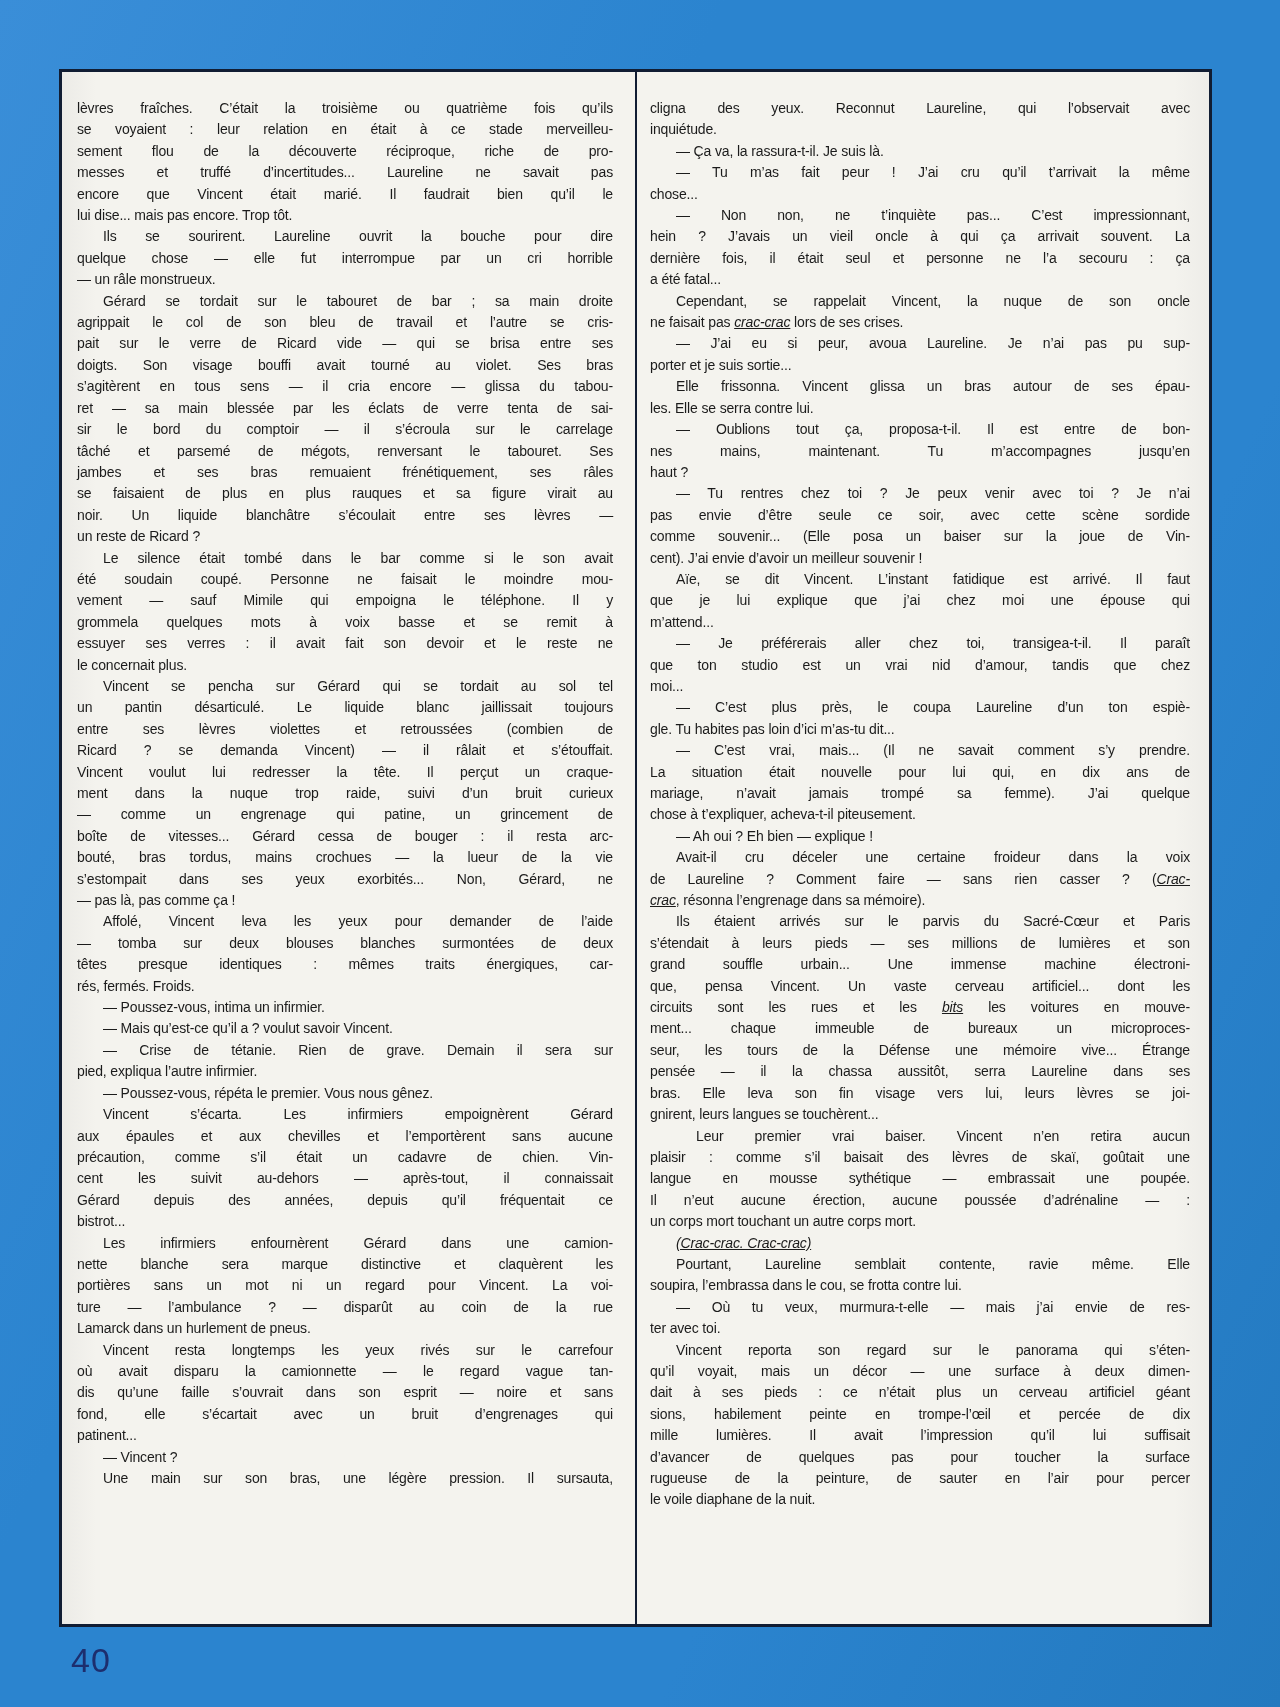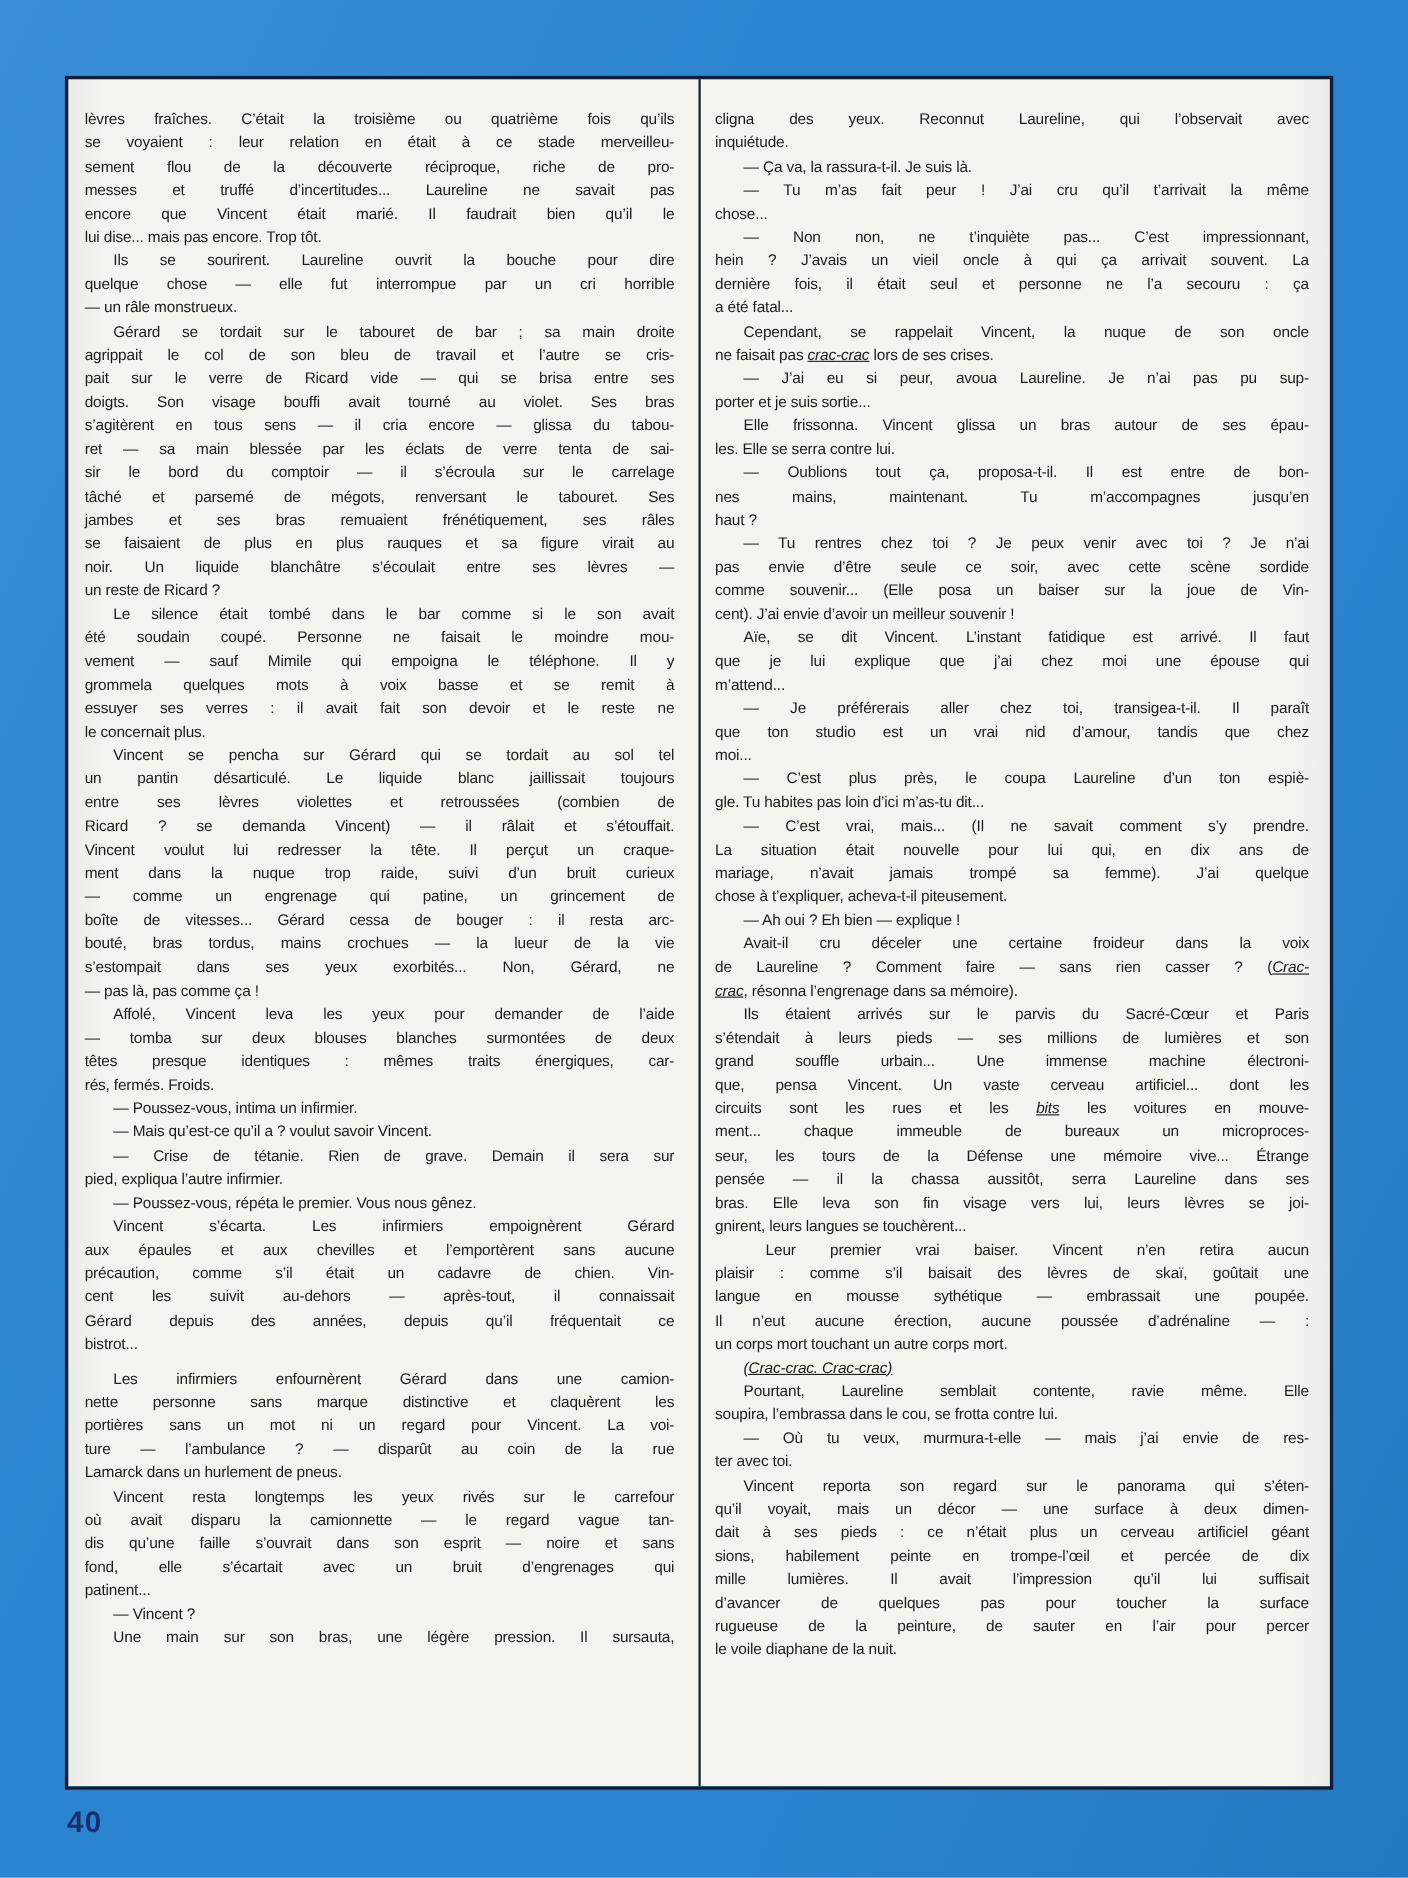--- a/index.html
+++ b/index.html
@@ -20,22 +20,22 @@
     font-size:14px;line-height:21.4px;letter-spacing:-0.15px;}
   .col-left{left:15px;width:536px;}
   .col-right{left:588px;width:540px;}
   .para{margin:0;}
   .line{display:block;text-align:left;}
   .line.j{text-align:justify;text-align-last:justify;}
   .line.ind-normal{padding-left:26px;}
   .line.ind-wide{padding-left:46px;}
   .line i{font-style:italic;text-decoration:underline;}
   .page-number{
-    position:absolute;left:61px;top:1641px;
-    font-size:27px;font-weight:bold;color:var(--pagenum);letter-spacing:1px;
+    position:absolute;left:71px;top:1641px;
+    font-size:34px;font-weight:normal;color:var(--pagenum);letter-spacing:1px;
   }
 </style>
 </head>
 <body style="--bg: #2b84cf; --paper: #f4f3ee; --frame: #111d33; --ink: #1b1b1b; --pagenum: #1d2e6e;">
 
 <div class="page">
   <div class="paper">
     <div class="col col-left" id="col-0">
         <div class="para">
           <div class="line j">lèvres fraîches. C’était la troisième ou quatrième fois qu’ils</div>
@@ -105,23 +105,23 @@
           <div class="line ind-normal">— Poussez-vous, répéta le premier. Vous nous gênez.</div>
         </div>
         <div class="para">
           <div class="line j ind-normal">Vincent s’écarta. Les infirmiers empoignèrent Gérard</div>
           <div class="line j">aux épaules et aux chevilles et l’emportèrent sans aucune</div>
           <div class="line j">précaution, comme s’il était un cadavre de chien. Vin-</div>
           <div class="line j">cent les suivit au-dehors — après-tout, il connaissait</div>
           <div class="line j">Gérard depuis des années, depuis qu’il fréquentait ce</div>
           <div class="line">bistrot...</div>
         </div>
-        <div class="para" style="margin-top: 10px;">
+        <div class="para" style="margin-top: 0;">
           <div class="line j ind-normal">Les infirmiers enfournèrent Gérard dans une camion-</div>
-          <div class="line j">nette personne sans marque distinctive et claquèrent les</div>
+          <div class="line j">nette blanche sera marque distinctive et claquèrent les</div>
           <div class="line j">portières sans un mot ni un regard pour Vincent. La voi-</div>
           <div class="line j">ture — l’ambulance ? — disparût au coin de la rue</div>
           <div class="line">Lamarck dans un hurlement de pneus.</div>
         </div>
         <div class="para">
           <div class="line j ind-normal">Vincent resta longtemps les yeux rivés sur le carrefour</div>
           <div class="line j">où avait disparu la camionnette — le regard vague tan-</div>
           <div class="line j">dis qu’une faille s’ouvrait dans son esprit — noire et sans</div>
           <div class="line j">fond, elle s’écartait avec un bruit d’engrenages qui</div>
           <div class="line">patinent...</div>

